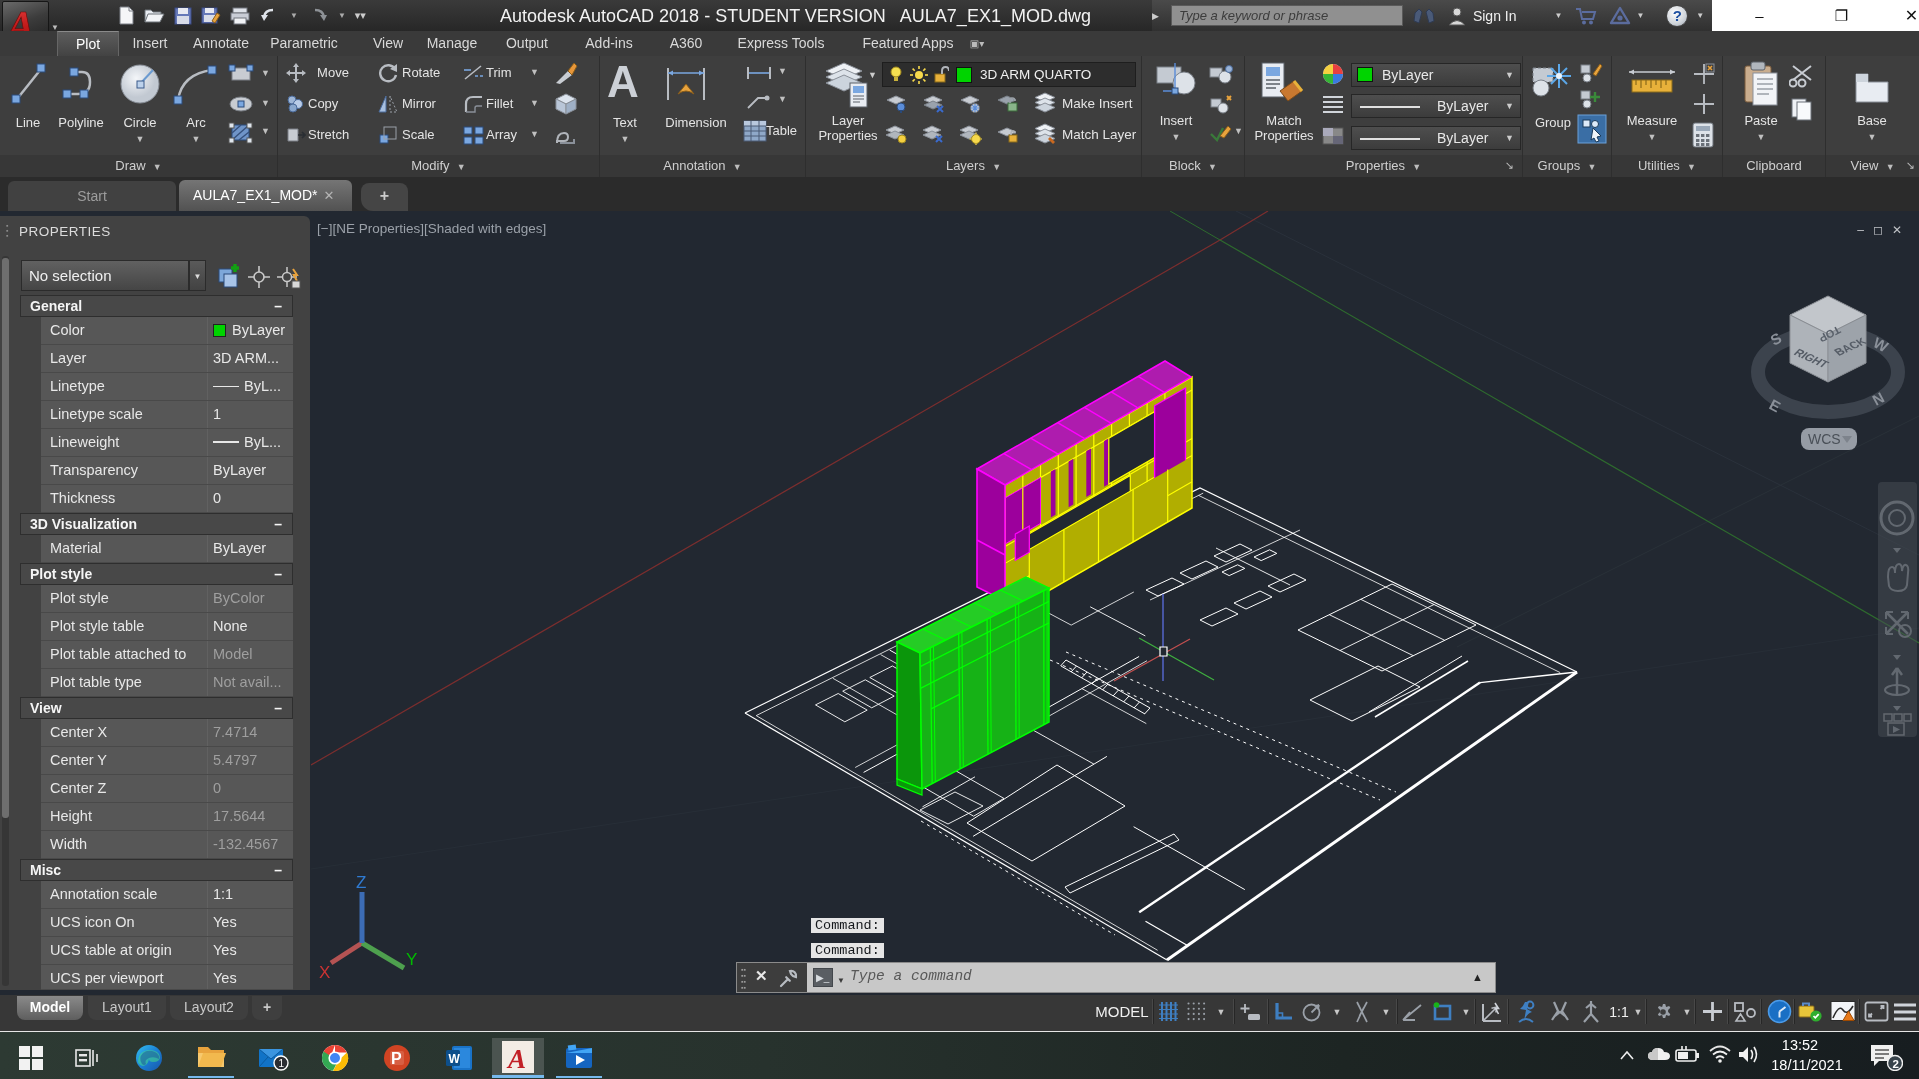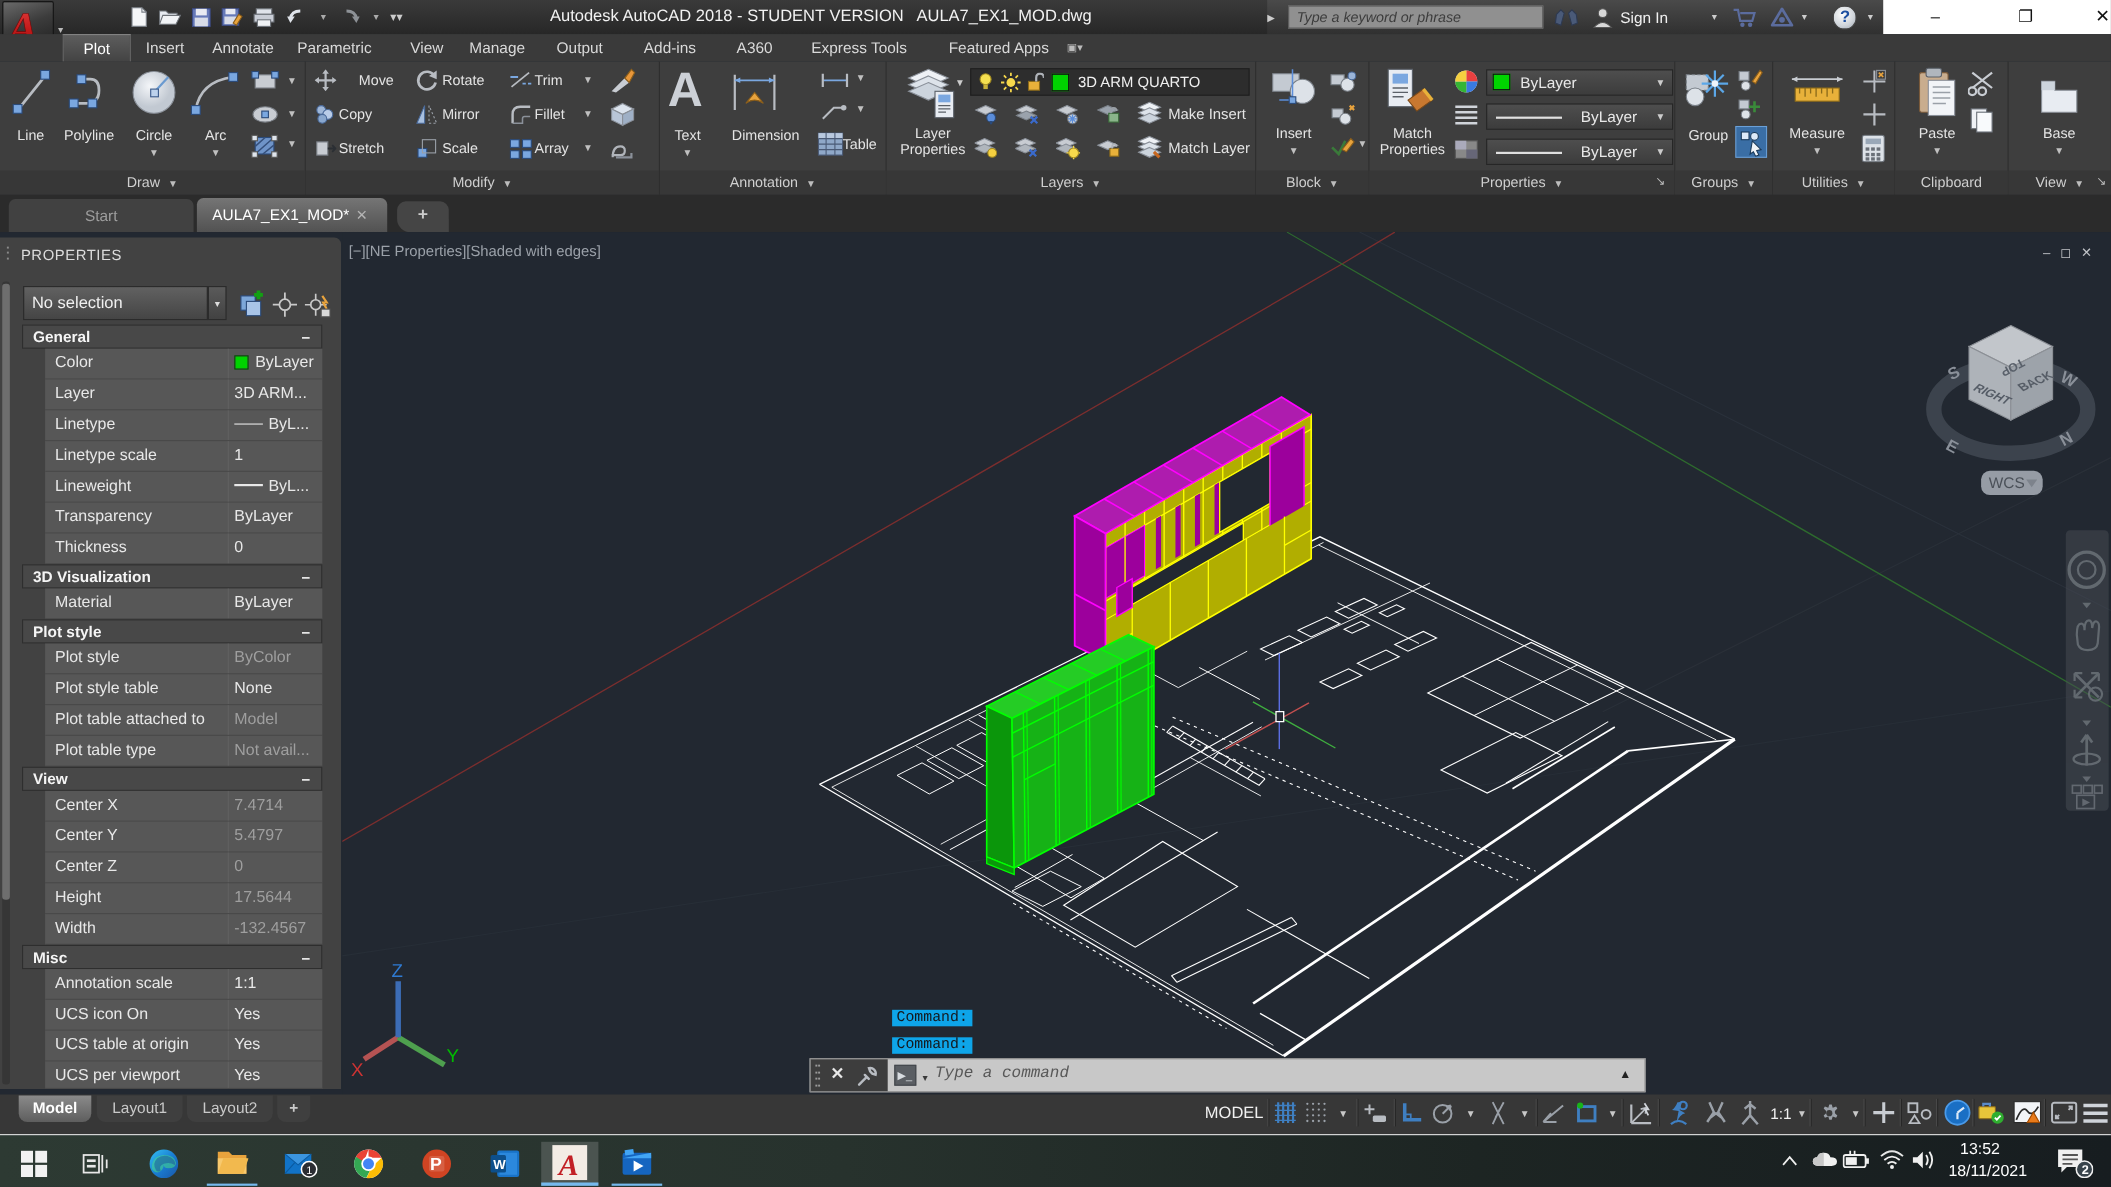--- a/index.html
+++ b/index.html
@@ -1,20 +1,20 @@
 <!DOCTYPE html>
 <html><head><meta charset="utf-8"><style>
 *{margin:0;padding:0;box-sizing:border-box}
 html,body{width:1919px;height:1079px;overflow:hidden;background:#222831;font-family:"Liberation Sans",sans-serif;position:relative}
 
 #titlebar{position:absolute;left:0;top:0;width:1919px;height:31px;background:linear-gradient(#3a3a3a,#272727)}
 #winctl{position:absolute;left:1712px;top:0;width:207px;height:31px;background:#ffffff}
 #winctl span{position:absolute;top:0;width:47px;height:31px;color:#111;font-size:15px;text-align:center;line-height:31px}
 #qat{position:absolute;left:118px;top:3px;height:25px;display:flex;align-items:center;gap:9px}
-#apptitle{position:absolute;left:500px;top:6px;width:460px;text-align:right;color:#f2f2f2;font-size:15px;white-space:pre}
+#apptitle{position:absolute;left:500px;top:6px;width:460px;text-align:right;color:#f2f2f2;font-size:18px;white-space:pre}
 #alogo{position:absolute;left:2px;top:1px;width:47px;height:46px;background:linear-gradient(160deg,#6a6a6a 0%,#3c3c3c 45%,#1e1e1e 100%);border:1px solid #161616;border-radius:2px}
 #alogo .arrow{position:absolute;right:-11px;top:21px;color:#bbb;font-size:8px}
 #infocenter{position:absolute;left:1152px;top:0;height:31px;width:560px;display:flex;align-items:center;background:linear-gradient(#4a4a4a,#303030)}
 #searchbox{width:232px;height:21px;background:#909090;border:1px solid #5a5a5a;color:#3c3c3c;font-style:italic;font-size:13px;line-height:20px;padding-left:7px;margin-left:12px}
 
 #menubar{position:absolute;left:0;top:31px;width:1919px;height:25px;background:#3a3a3a}
 #menubar .tab{position:absolute;top:0;height:25px;color:#d9d9d9;font-size:14px;line-height:25px;text-align:center}
 #menubar .tab.active{background:linear-gradient(#5d5d5d,#434343);color:#fff;border-top:1px solid #8a8a8a;border-left:1px solid #666;border-right:1px solid #666}
 
 #ribbon{position:absolute;left:0;top:56px;width:1919px;height:121px;background:#3e3e3e}
@@ -28,21 +28,21 @@
 #ftstart{position:absolute;left:8px;top:4px;width:168px;height:30px;background:#414141;border-radius:6px 6px 0 0;color:#9d9d9d;font-size:14px;text-align:center;line-height:30px}
 #ftmain{position:absolute;left:179px;top:3px;width:173px;height:31px;background:linear-gradient(#757575,#525252);border-radius:6px 6px 0 0;color:#fff;font-size:14px;line-height:31px;padding-left:14px}
 #ftmain .x{color:#b5b5b5;font-size:13px;margin-left:6px}
 #ftplus{position:absolute;left:361px;top:6px;width:47px;height:28px;background:#454545;border-radius:8px 8px 0 12px;color:#ccc;font-size:16px;text-align:center;line-height:26px;font-weight:bold}
 
 #canvas{position:absolute;left:311px;top:211px;width:1608px;height:784px;background:#222831;overflow:hidden}
 #vplabel{position:absolute;left:6px;top:10px;color:#9ba1a9;font-size:13.5px}
 #vpbtns{position:absolute;right:8px;top:12px;color:#c0c3c7;font-size:12px;letter-spacing:9px}
 
 #cmdchips{position:absolute;left:500px;top:704px;width:90px}
-.chip{background:#0ea5e9;color:#15181c;font-family:"Liberation Mono",monospace;font-size:13.5px;padding:0 4px;margin-bottom:7px;display:inline-block}
+.chip{background:#e5e5e5;color:#15181c;font-family:"Liberation Mono",monospace;font-size:13.5px;padding:0 4px;margin-bottom:7px;display:inline-block}
 #cmdbar{position:absolute;left:425px;top:751px;width:760px;height:31px;background:#c8c8c8;border:1px solid #8b8b8b}
 #cmdgrip{position:absolute;left:0;top:0;width:70px;height:29px;background:#3d3d3d;color:#e8e8e8}
 #cmdfield{position:absolute;left:113px;top:5px;color:#585858;font-family:"Liberation Mono",monospace;font-size:14.5px;font-style:italic}
 #cmdup{position:absolute;right:12px;top:8px;color:#222;font-size:11px}
 
 #props{position:absolute;left:0;top:216px;width:310px;height:774px;background:#424242;border-radius:0 6px 0 0}
 #prophead{position:absolute;left:19px;top:8px;color:#dcdcdc;font-size:13.5px;letter-spacing:0.5px}
 #noselrow{position:absolute;left:21px;top:44px;width:168px;height:31px;background:linear-gradient(#616161,#454545);border:1px solid #2b2b2b;color:#f0f0f0;font-size:15px;line-height:29px;padding-left:7px}
 #noselarrow{position:absolute;left:189px;top:44px;width:17px;height:31px;background:linear-gradient(#5a5a5a,#424242);border:1px solid #2b2b2b;color:#ddd;font-size:8px;text-align:center;line-height:31px}
 .prow{position:absolute;left:41px;width:252px;height:28px;background:#575757;border-bottom:1px solid #494949;color:#e8e8e8;font-size:14.5px}
@@ -217,21 +217,21 @@
           <rect x="19" y="16" width="5" height="5" fill="#dfe5ec" stroke="#555"></rect>
         </svg></div>
   <div class="ic" style="left:261px;top:70px;color:#c0c0c0;font-size:9px">▼</div>
   <div class="pfoot">Draw &nbsp;<span class="dn">▼</span></div>
  </div>
 
  <div class="panel" style="left:278px;width:322px">
   <div class="ic" style="left:8px;top:7px"><svg width="20" height="20" viewBox="0 0 20 20">
           <path d="M10 0 L13 4 L11 4 L11 9 L16 9 L16 7 L20 10 L16 13 L16 11 L11 11 L11 16 L13 16 L10 20 L7 16 L9 16 L9 11 L4 11 L4 13 L0 10 L4 7 L4 9 L9 9 L9 4 L7 4 Z" fill="#b8bcc2"></path>
         </svg></div>
-  <div class="biglabel" style="left:30px;top:9px;width:50px;text-align:right">Move</div>
+  <div class="biglabel" style="left:30px;top:9px;width:50px;text-align:center">Move</div>
   <div class="ic" style="left:100px;top:7px"><svg width="20" height="20" viewBox="0 0 20 20">
           <path d="M17 6 A8 8 0 1 0 18 12" fill="none" stroke="#b8bcc2" stroke-width="2.4"></path>
           <path d="M19 1 L19 9 L12 6 Z" fill="#b8bcc2"></path>
         </svg></div>
   <div class="biglabel" style="left:124px;top:9px;width:56px;text-align:left">Rotate</div>
   <div class="ic" style="left:185px;top:7px"><svg width="22" height="20" viewBox="0 0 22 20">
           <line x1="2" y1="16" x2="18" y2="3" stroke="#b8bcc2" stroke-width="1.6"></line>
           <line x1="1" y1="7" x2="8" y2="7" stroke="#7aa7e0" stroke-width="1.6"></line>
           <line x1="12" y1="13" x2="21" y2="13" stroke="#7aa7e0" stroke-width="1.6" stroke-dasharray="3 2"></line>
         </svg></div>

